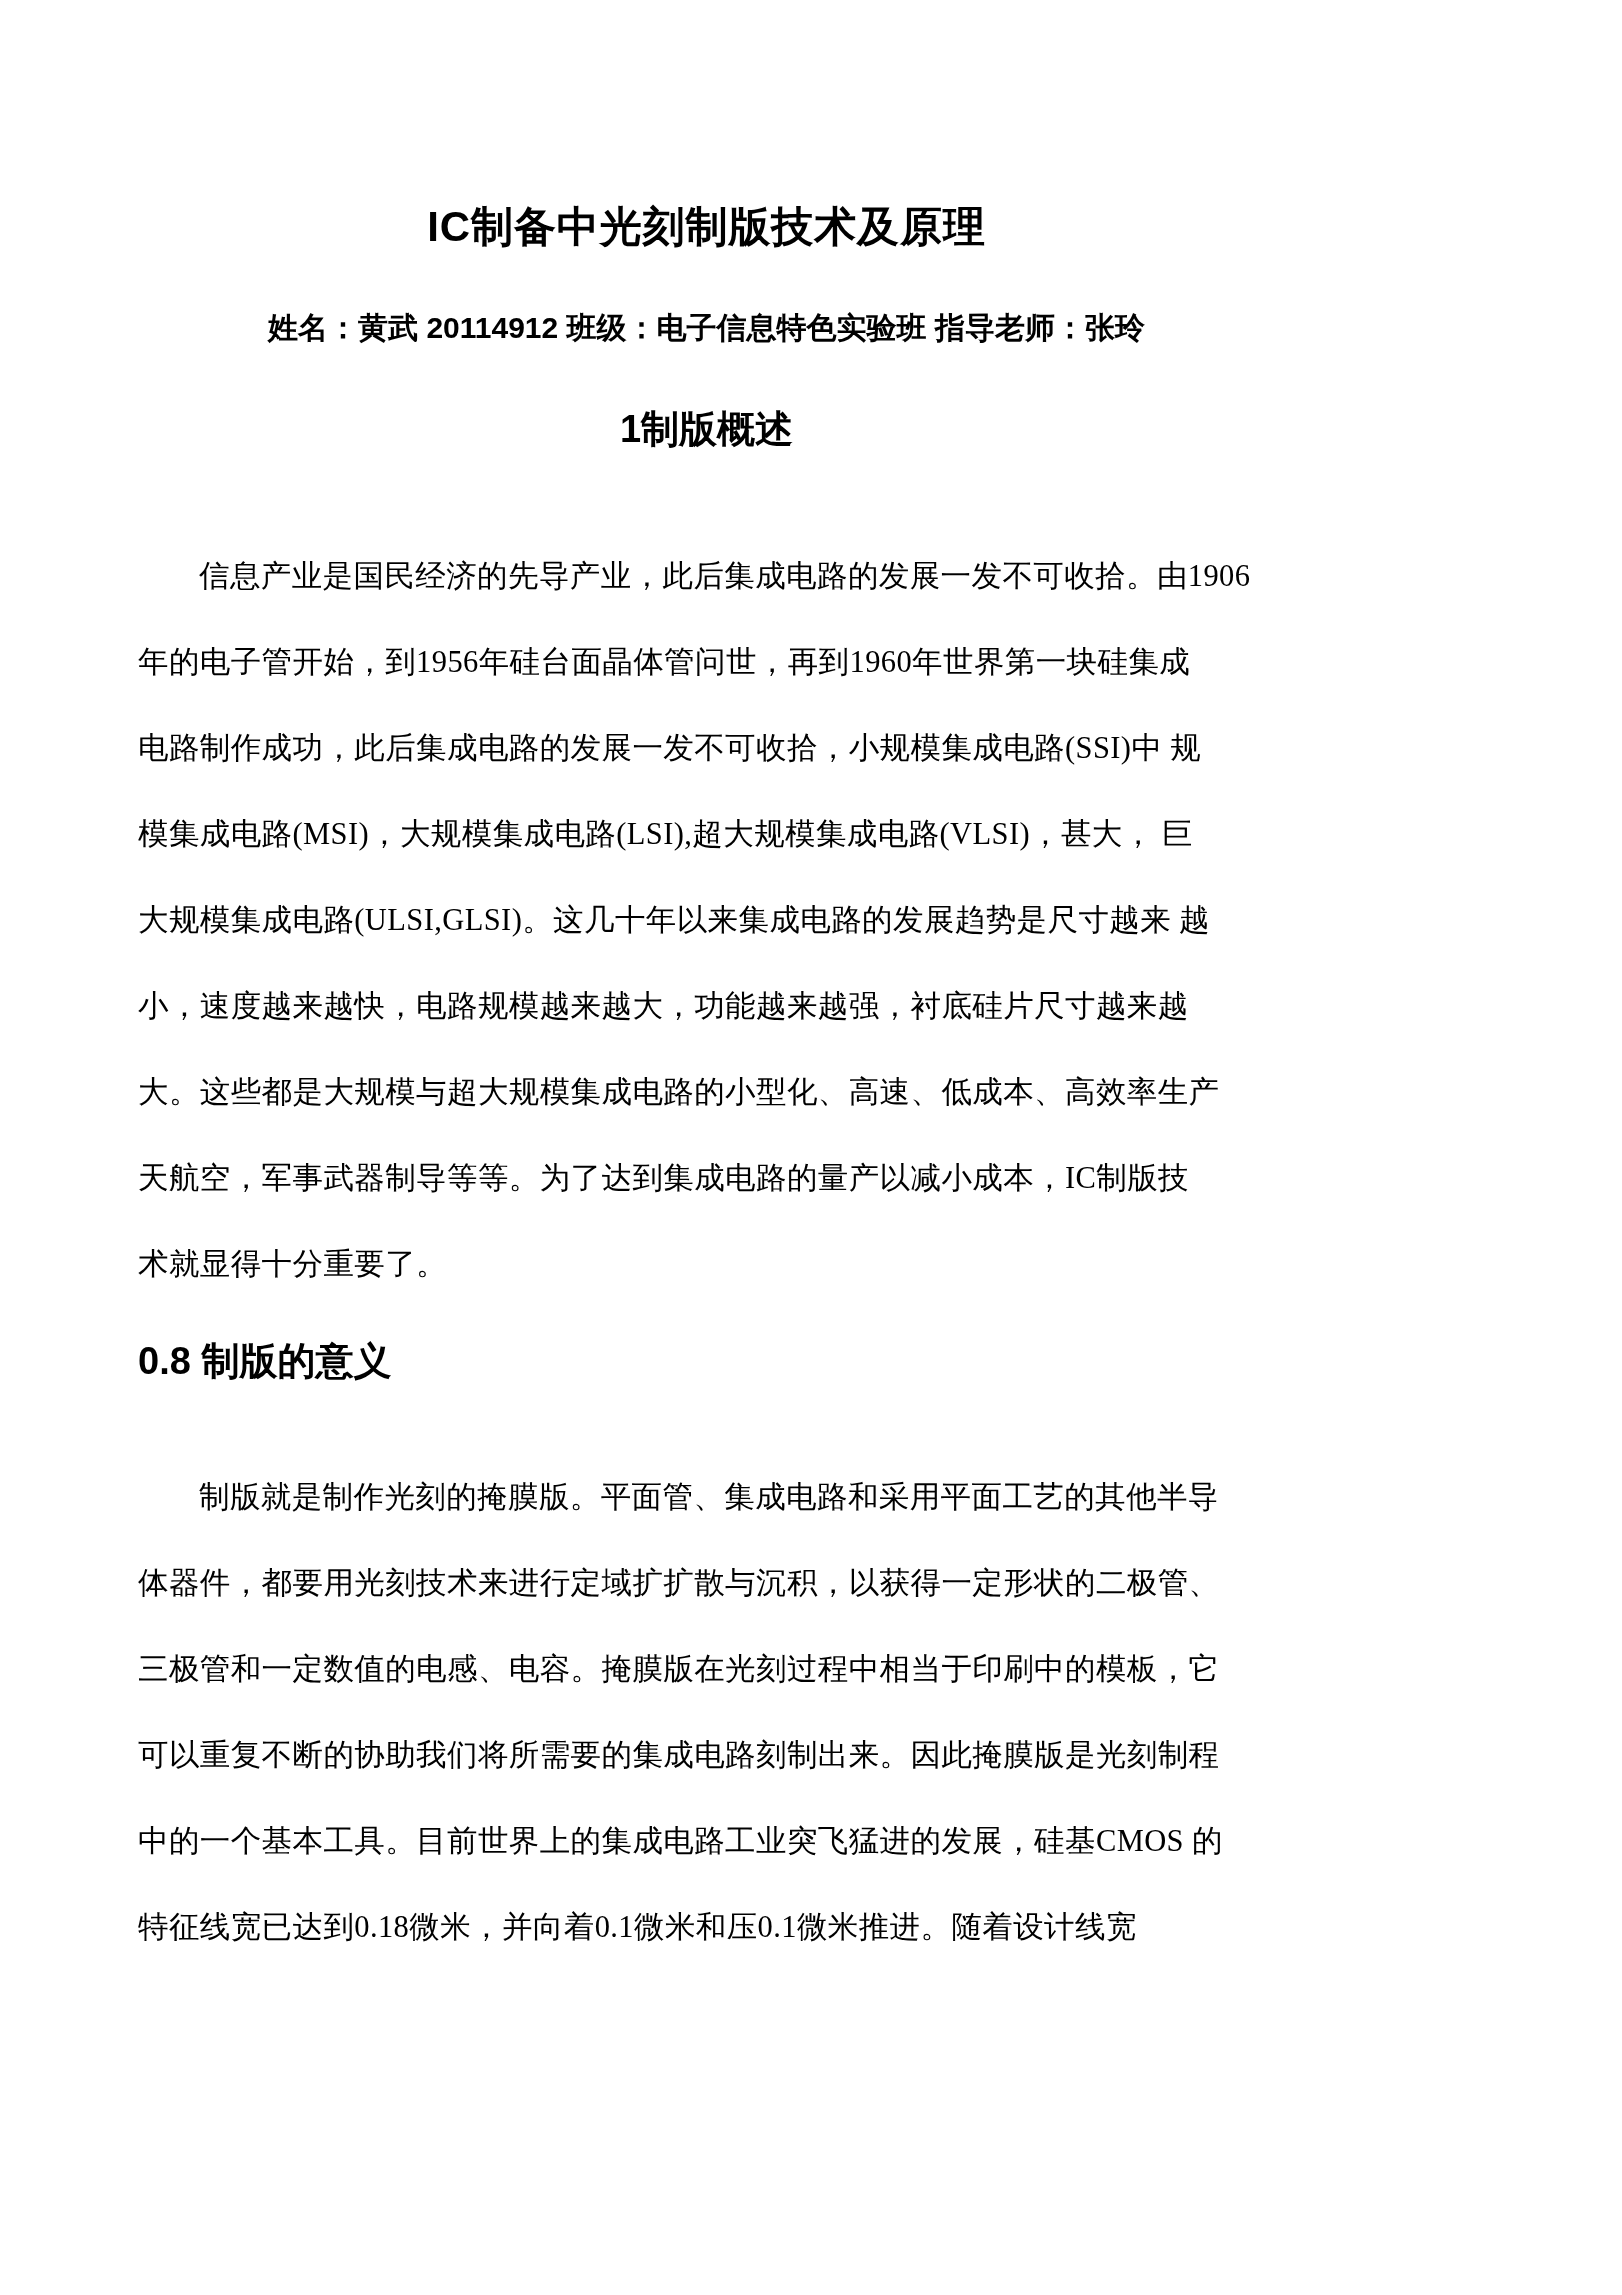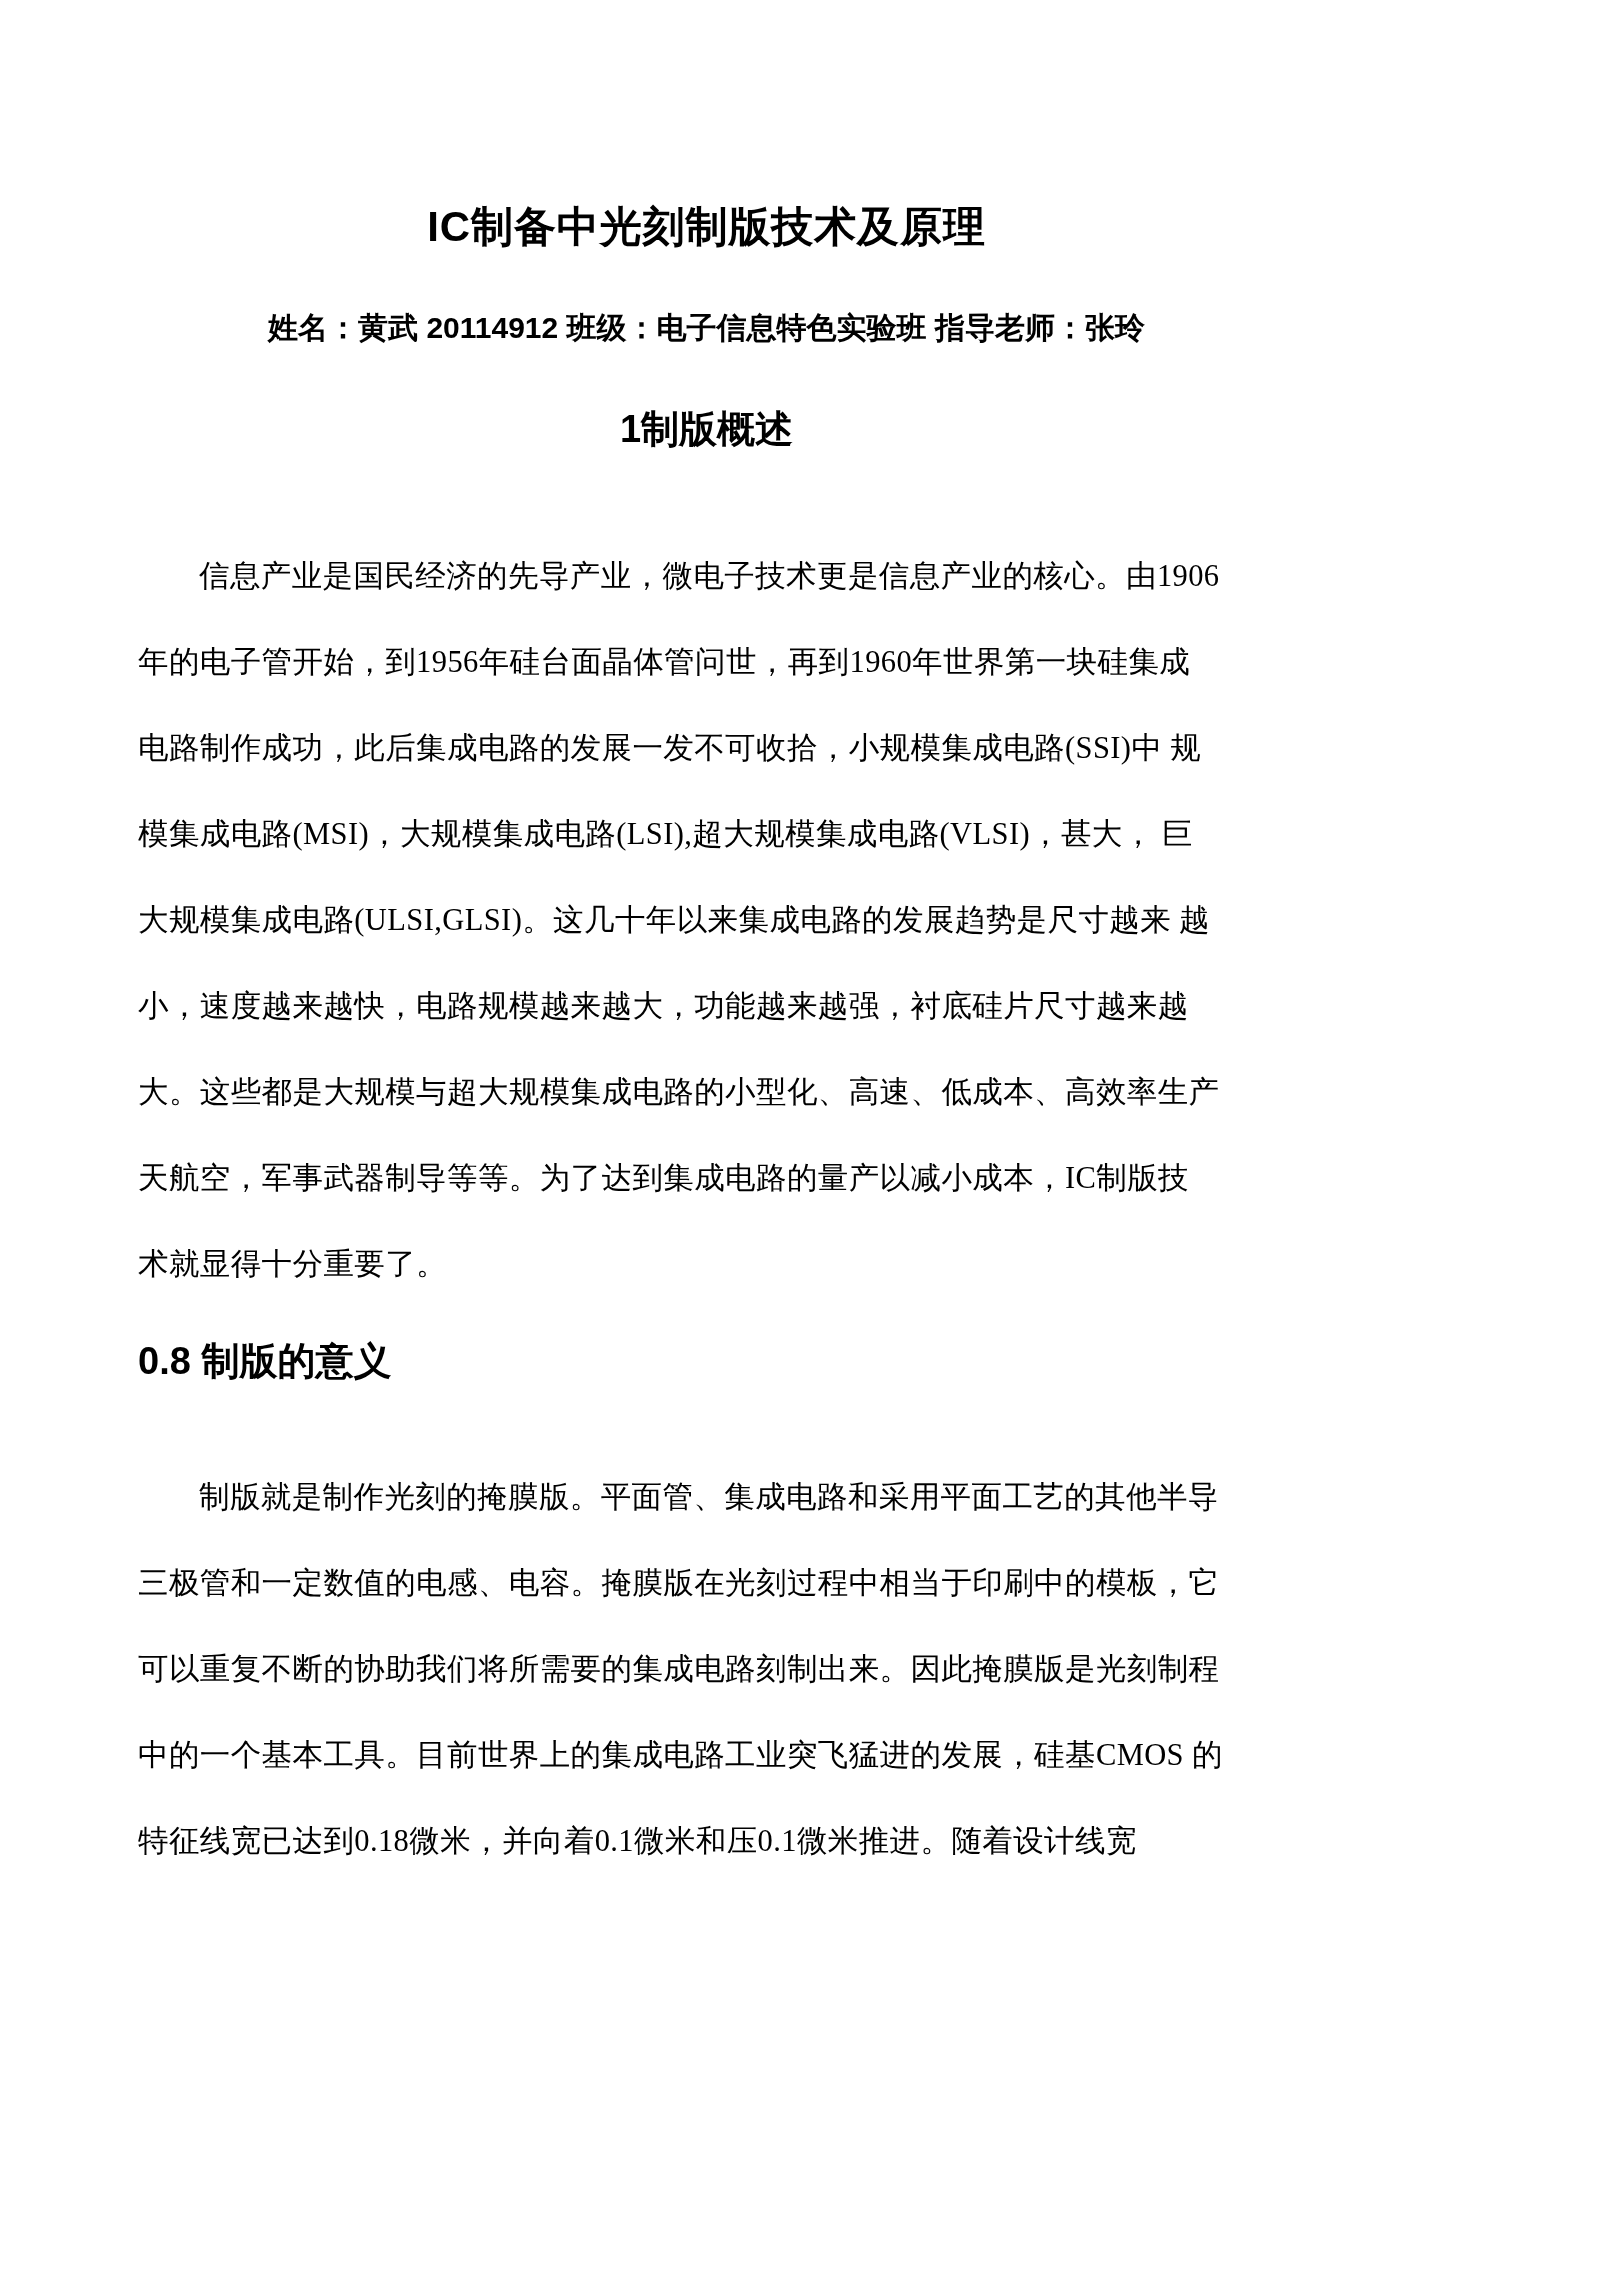--- a/index.html
+++ b/index.html
@@ -76,35 +76,36 @@
 <div class="page">
   <div class="content">
 
     <h1 class="doc-title">IC制备中光刻制版技术及原理</h1>
 
     <p class="byline">姓名：黄武 20114912 班级：电子信息特色实验班 指导老师：张玲</p>
 
     <h2 class="section-heading">1制版概述</h2>
 
     <div class="paragraph first">
-      <div class="line indent">信息产业是国民经济的先导产业，微电子技术更是信息产业的核心。由1906</div>
+      <div class="line indent">信息产业是国民经济的先导产业，此后集成电路的发展一发不可收拾。由1906</div>
       <div class="line">年的电子管开始，到1956年硅台面晶体管问世，再到1960年世界第一块硅集成</div>
       <div class="line">电路制作成功，此后集成电路的发展一发不可收拾，小规模集成电路(SSI)中 规</div>
       <div class="line">模集成电路(MSI)，大规模集成电路(LSI),超大规模集成电路(VLSI)，甚大， 巨</div>
       <div class="line">大规模集成电路(ULSI,GLSI)。这几十年以来集成电路的发展趋势是尺寸越来 越</div>
       <div class="line">小，速度越来越快，电路规模越来越大，功能越来越强，衬底硅片尺寸越来越</div>
       <div class="line">大。这些都是大规模与超大规模集成电路的小型化、高速、低成本、高效率生产</div>
       <div class="line">天航空，军事武器制导等等。为了达到集成电路的量产以减小成本，IC制版技</div>
       <div class="line">术就显得十分重要了。</div>
     </div>
 
     <h2 class="subsection-heading">0.8 制版的意义</h2>
 
     <div class="paragraph second">
       <div class="line indent">制版就是制作光刻的掩膜版。平面管、集成电路和采用平面工艺的其他半导</div>
+      <div class="line">体器件，都要用光刻技术来进行定域扩扩散与沉积，以获得一定形状的二极管、</div>
       <div class="line">三极管和一定数值的电感、电容。掩膜版在光刻过程中相当于印刷中的模板，它</div>
       <div class="line">可以重复不断的协助我们将所需要的集成电路刻制出来。因此掩膜版是光刻制程</div>
       <div class="line">中的一个基本工具。目前世界上的集成电路工业突飞猛进的发展，硅基CMOS 的</div>
       <div class="line">特征线宽已达到0.18微米，并向着0.1微米和压0.1微米推进。随着设计线宽</div>
     </div>
 
   </div>
 </div>
 
 

